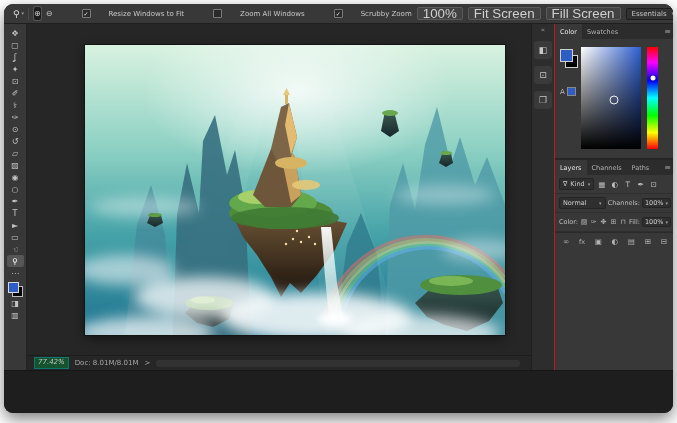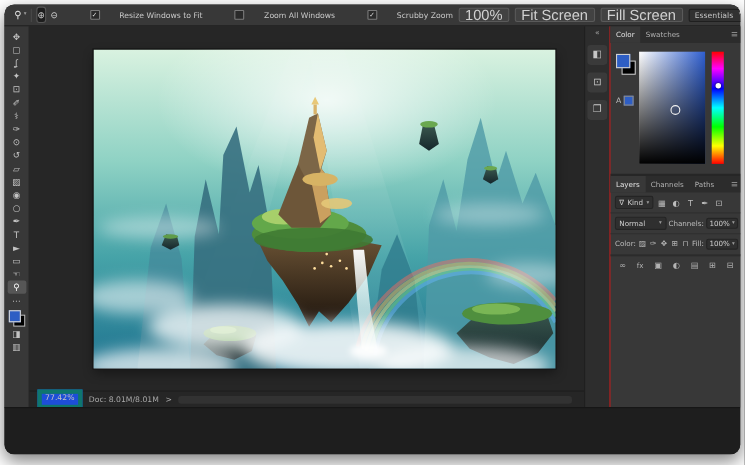--- a/index.html
+++ b/index.html
@@ -39,21 +39,21 @@
   .center{flex:1;display:flex;flex-direction:column;min-width:0;background:#262626;}
   .tabbar{height:14px;background:#222222;display:flex;align-items:flex-end;flex:none;}
   .tab{height:13px;background:#3c3c3c;color:#d2d2d2;font-size:7px;display:flex;align-items:center;
        gap:6px;padding:0 7px;border-right:1px solid #1c1c1c;white-space:nowrap;}
   .tab .close{color:#9e9e9e;font-size:6px;}
   .canvas{flex:1;display:flex;align-items:center;justify-content:flex-start;padding-left:58px;min-height:0;}
   .artboard{width:420px;height:290px;flex:none;box-shadow:0 0 0 1px #141414,0 4px 10px rgba(0,0,0,.45);}
   .artboard svg{display:block;}
   .statusbar{height:14px;background:#262626;border-top:1px solid #1d1d1d;display:flex;align-items:center;
              gap:6px;padding:0 7px;font-size:7px;color:#a8a8a8;flex:none;}
-  .zoom-field{background:#1d4ed8;border:4px solid #0f766e;padding:0 3px;height:10px;line-height:9px;color:#c3c3c3;}
+  .zoom-field{background:#14532d;border:1px solid #0f766e;padding:0 3px;height:10px;line-height:9px;color:#c3c3c3;font-style:italic;}
   .scroll-track{flex:1;height:7px;background:#323232;border-radius:3px;margin-right:4px;}
   
   .dock{width:142px;display:flex;flex:none;}
   .dock-strip{width:22px;background:#2d2d2d;border-left:1px solid #1f1f1f;display:flex;flex-direction:column;
               align-items:center;padding-top:2px;gap:7px;flex:none;}
   .collapse{font-size:7px;color:#9a9a9a;line-height:8px;}
   .dock-btn{width:18px;height:18px;background:#3a3a3a;border-radius:3px;color:#c7c7c7;font-size:9px;
             display:flex;align-items:center;justify-content:center;}
   .panels{width:120px;background:#383838;border-left:1px solid #b91c1c;display:flex;flex-direction:column;flex:none;}
   .panel-tabs{height:15px;background:#2c2c2c;display:flex;align-items:stretch;font-size:6.5px;color:#b0b0b0;flex:none;}

